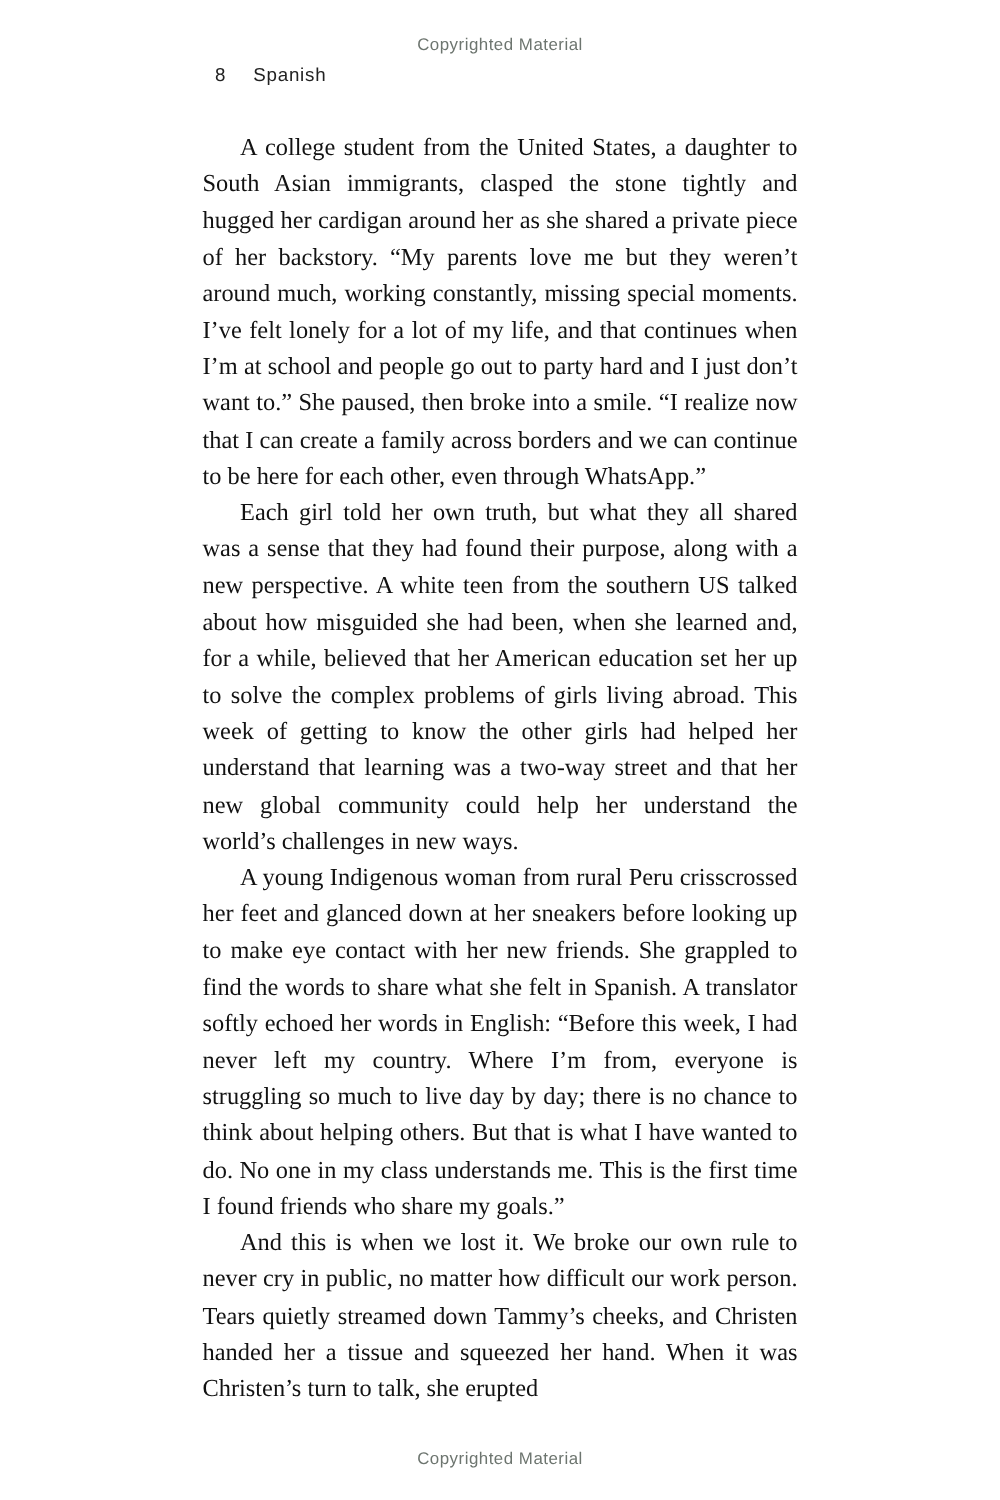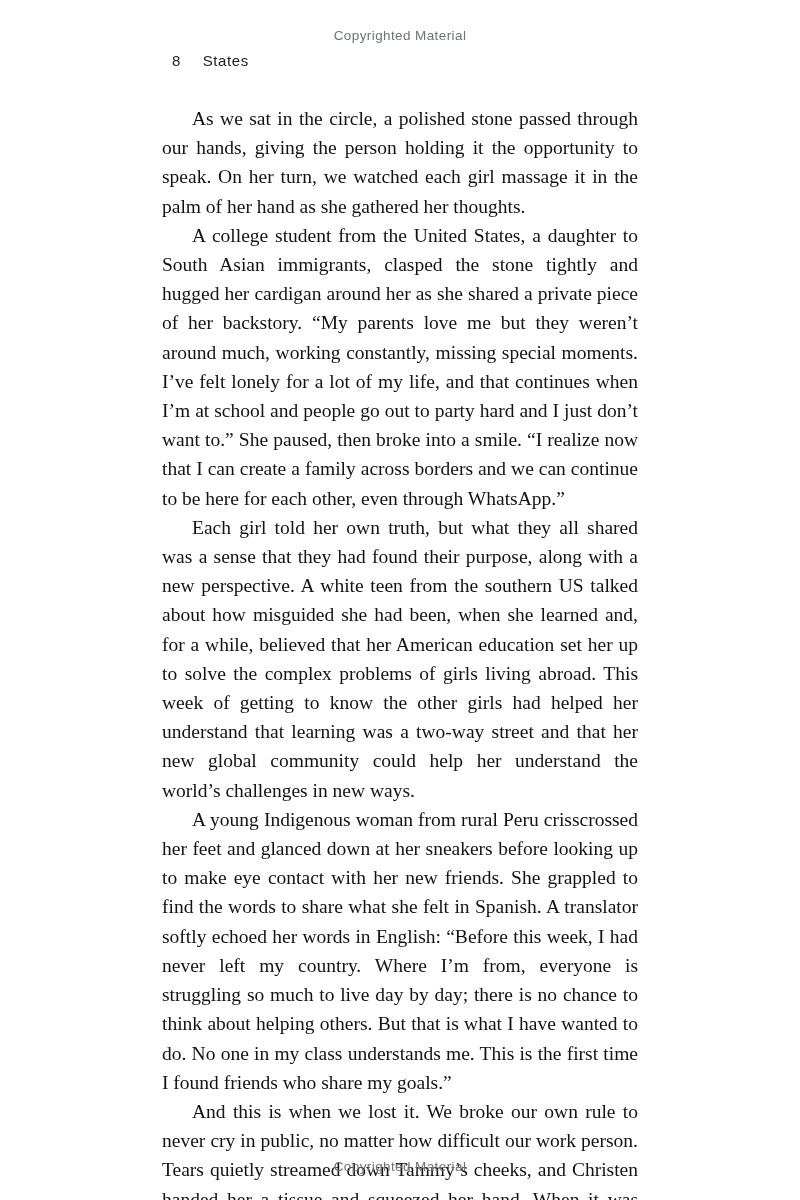--- a/index.html
+++ b/index.html
@@ -56,25 +56,24 @@
 </style>
 </head>
 <body>
 
 <div class="page">
 
   <div class="watermark watermark-top">Copyrighted Material</div>
 
   <div class="running-head">
     <span class="page-number">8</span>
-    <span class="chapter-title">States</span>
+    <span class="chapter-title">Spanish</span>
   </div>
 
   <div class="body-text">
-    <p>As we sat in the circle, a polished stone passed through our hands, giving the person holding it the opportunity to speak. On her turn, we watched each girl massage it in the palm of her hand as she gathered her thoughts.</p>
     <p>A college student from the United States, a daughter to South Asian immigrants, clasped the stone tightly and hugged her cardigan around her as she shared a private piece of her backstory. “My parents love me but they weren’t around much, working constantly, missing special moments. I’ve felt lonely for a lot of my life, and that continues when I’m at school and people go out to party hard and I just don’t want to.” She paused, then broke into a smile. “I realize now that I can create a family across borders and we can continue to be here for each other, even through WhatsApp.”</p>
     <p>Each girl told her own truth, but what they all shared was a sense that they had found their purpose, along with a new perspective. A white teen from the southern US talked about how misguided she had been, when she learned and, for a while, believed that her American education set her up to solve the complex problems of girls living abroad. This week of getting to know the other girls had helped her understand that learning was a two-way street and that her new global community could help her understand the world’s challenges in new ways.</p>
     <p>A young Indigenous woman from rural Peru crisscrossed her feet and glanced down at her sneakers before looking up to make eye contact with her new friends. She grappled to find the words to share what she felt in Spanish. A translator softly echoed her words in English: “Before this week, I had never left my country. Where I’m from, everyone is struggling so much to live day by day; there is no chance to think about helping others. But that is what I have wanted to do. No one in my class understands me. This is the first time I found friends who share my goals.”</p>
     <p>And this is when we lost it. We broke our own rule to never cry in public, no matter how difficult our work person. Tears quietly streamed down Tammy’s cheeks, and Christen handed her a tissue and squeezed her hand. When it was Christen’s turn to talk, she erupted</p>
   </div>
 
   <div class="watermark watermark-bottom">Copyrighted Material</div>
 
 </div>
 

